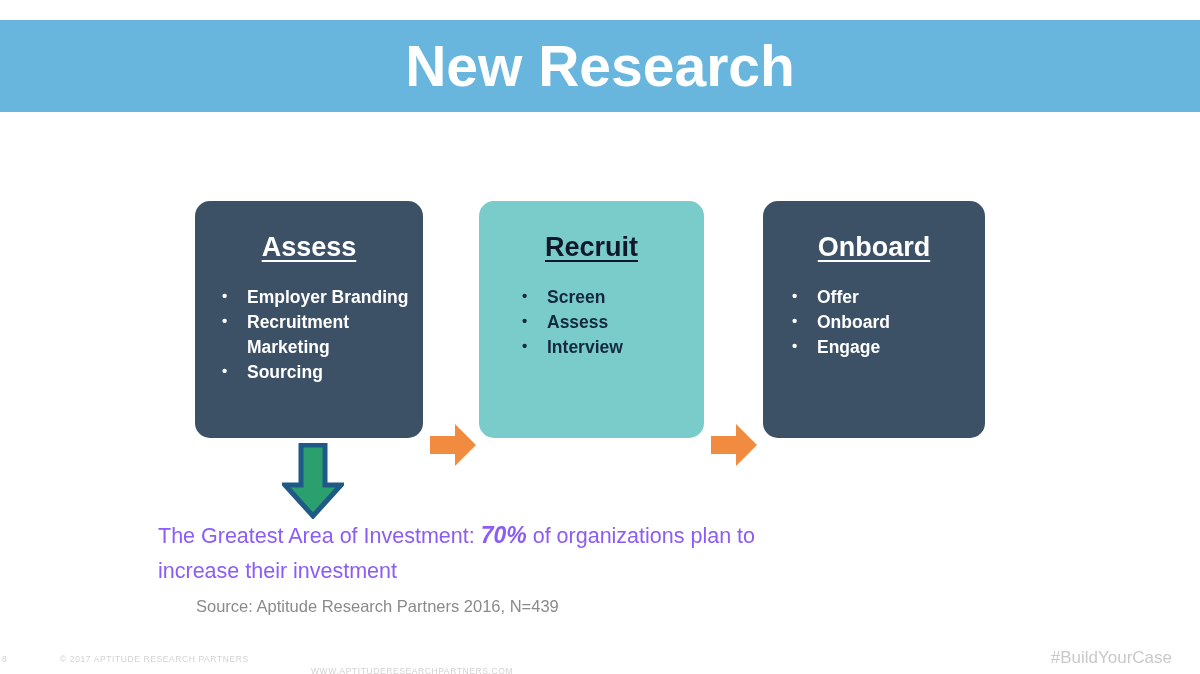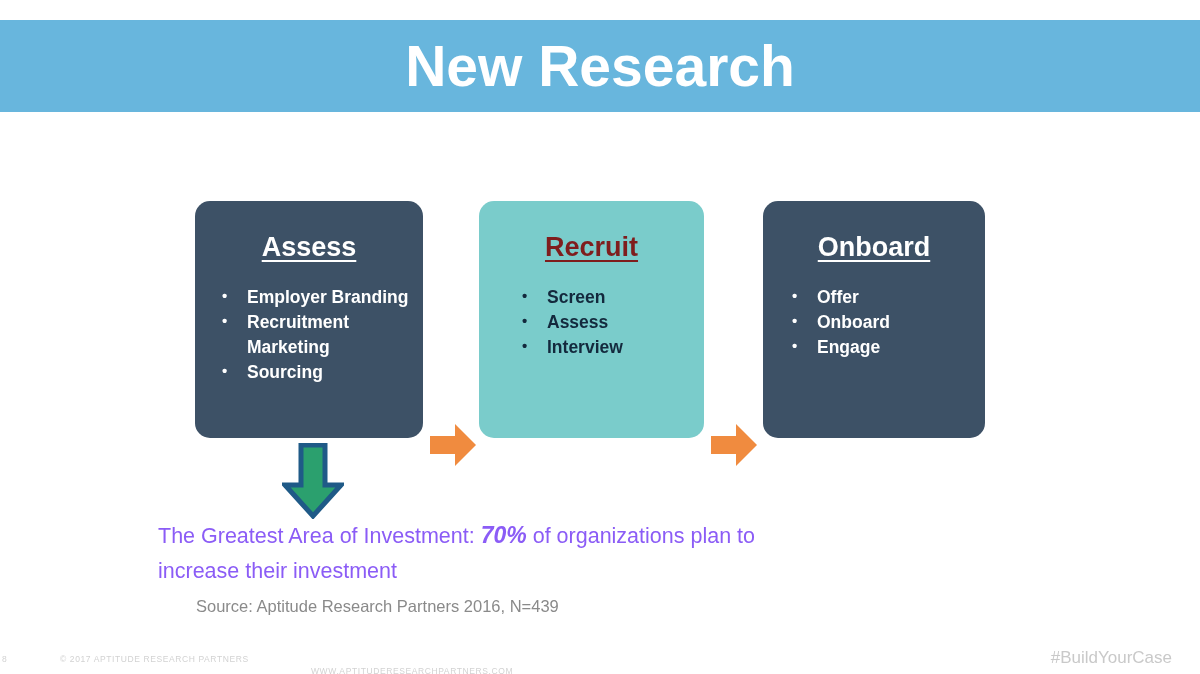--- a/index.html
+++ b/index.html
@@ -63,21 +63,21 @@
   .phase-title {
     text-align: center;
     font-size: 27px;
     font-weight: bold;
     margin-top: 31px;
     text-decoration: underline;
     text-underline-offset: 4px;
     font-family: "Liberation Sans", sans-serif;
   }
   .dark .phase-title { color: #ffffff; }
-  .teal .phase-title { color: #7f1d1d; text-align: center; }
+  .teal .phase-title { color: #0f172a; text-align: center; }
 
   .phase-list {
     list-style: none;
     margin: 0;
     padding: 0;
     margin-top: 22px;
   }
   .box-attract .phase-list { padding-left: 24px; padding-right: 14px; }
   .box-recruit .phase-list { padding-left: 40px; }
   .box-onboard .phase-list { padding-left: 26px; }

